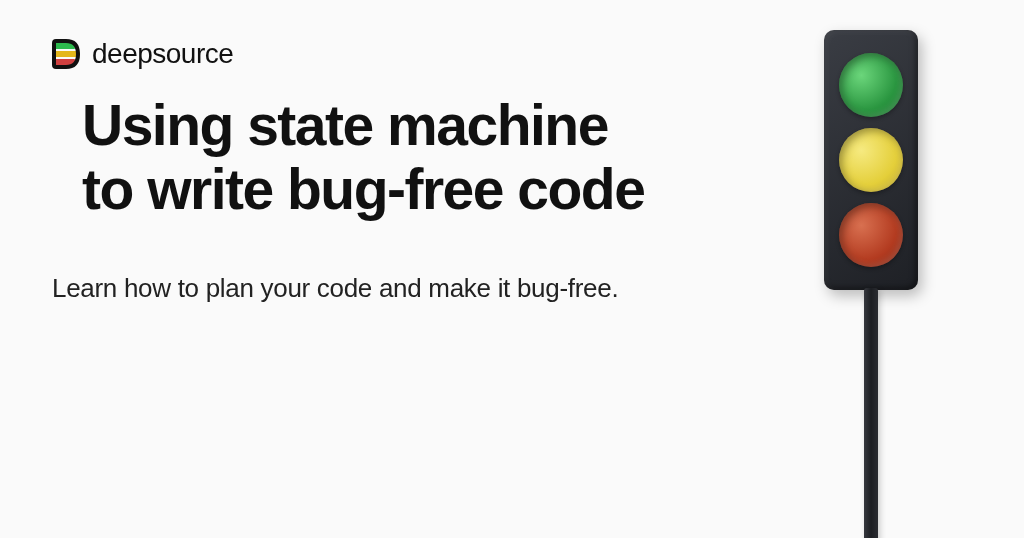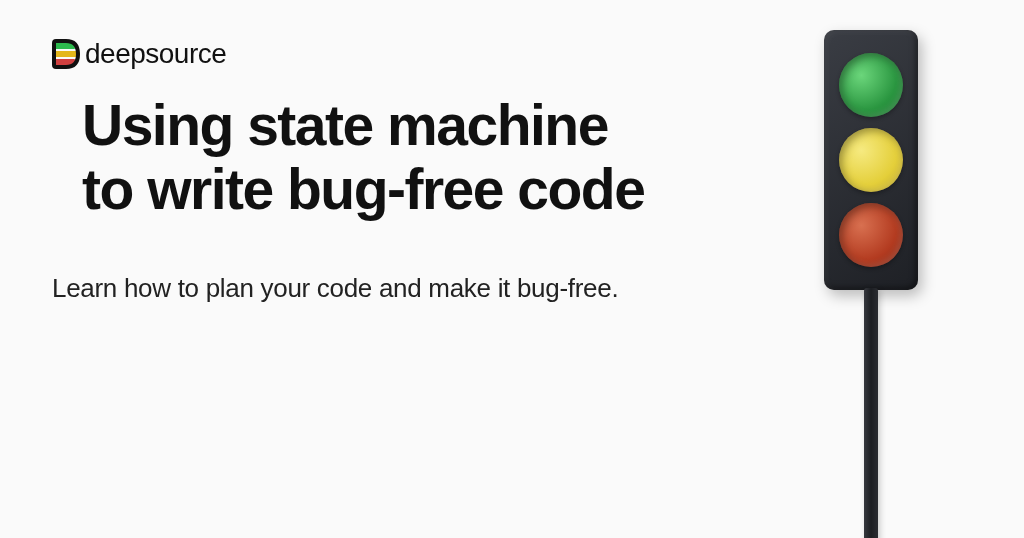--- a/index.html
+++ b/index.html
@@ -15,21 +15,21 @@
       position: relative;
       overflow: hidden;
     }
     .content {
       padding: 38px 52px;
       max-width: 720px;
     }
     .brand {
       display: flex;
       align-items: center;
-      gap: 3px;
+      gap: 10px;
       margin-bottom: 24px;
     }
     .logo-icon {
       width: 30px;
       height: 30px;
       display: flex;
       align-items: center;
       justify-content: center;
     }
     .brand-name {

